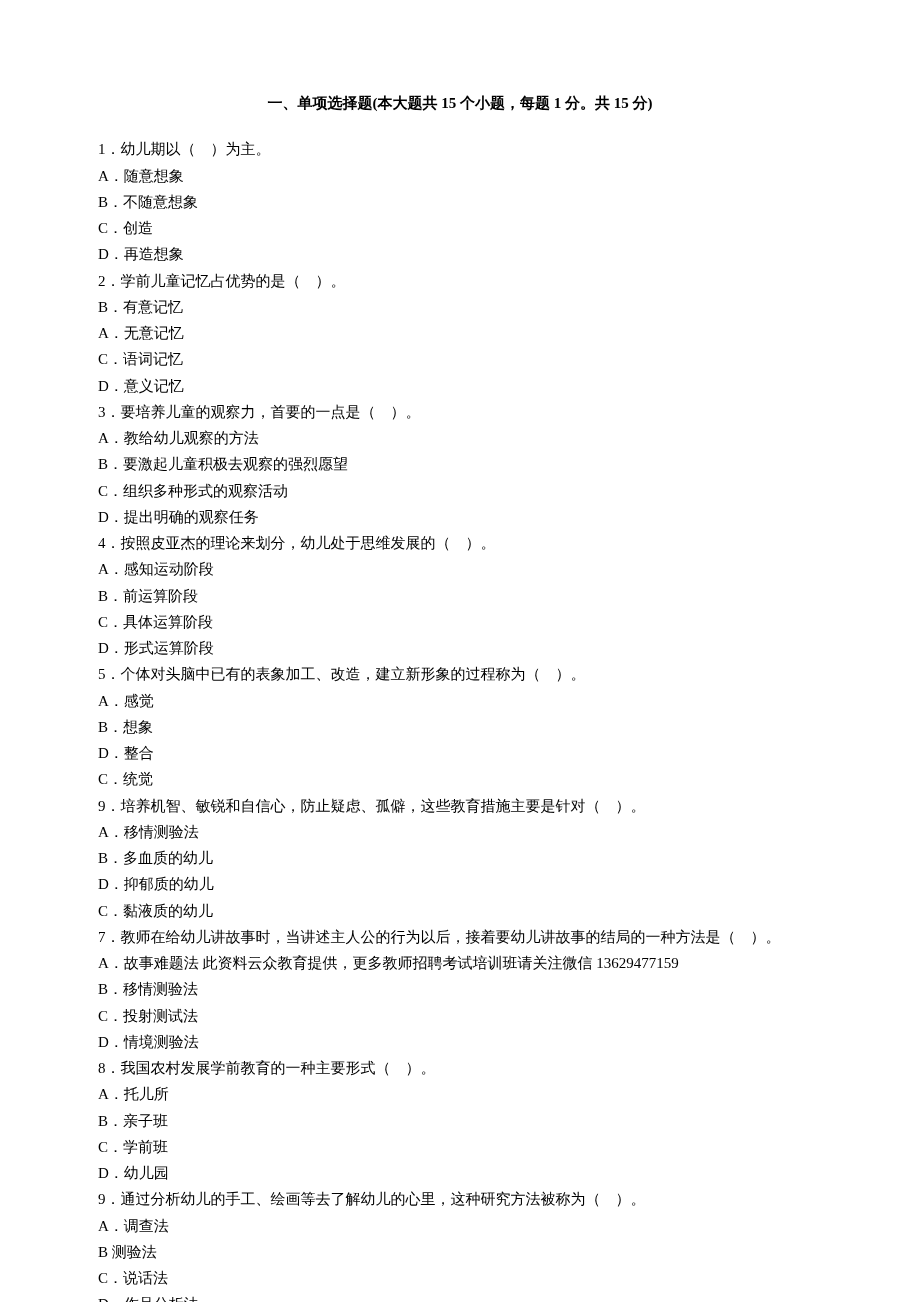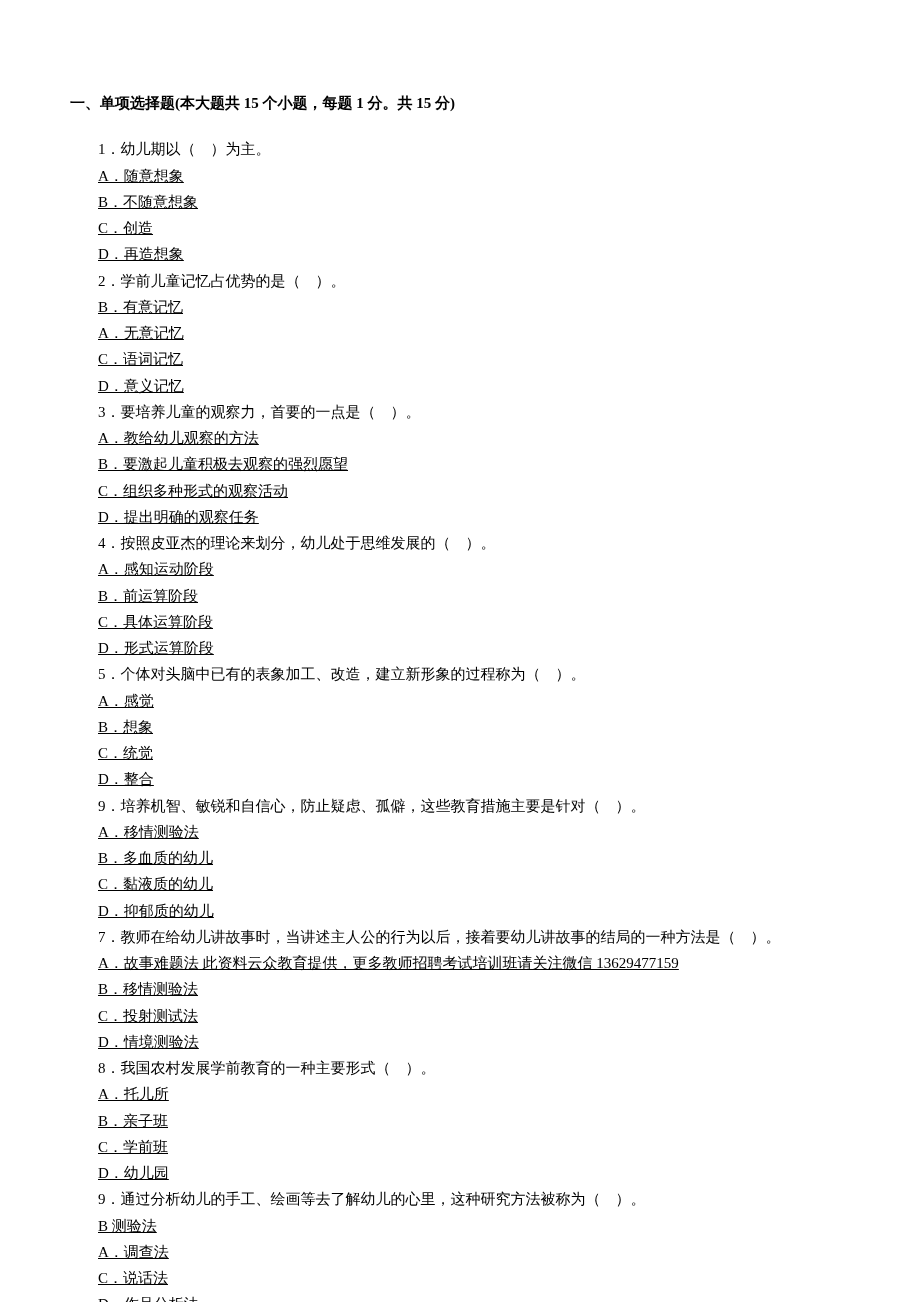--- a/index.html
+++ b/index.html
@@ -13,31 +13,31 @@
       line-height: 1.75;
       color: #000;
       background: #fff;
       width: 920px;
       padding: 90px 70px 80px 70px;
     }
     .section-title {
       font-weight: bold;
       margin-bottom: 2px;
       padding-left: 0;
+      text-align: center;
     }
     .question-block {
       padding-left: 28px;
       margin-top: 20px;
     }
     .q-line {
       display: block;
     }
     .option {
       display: block;
-      text-decoration: underline;
     }
   </style>
 </head>
 <body>
 
 <div class="section-title">一、单项选择题(本大题共 15 个小题，每题 1 分。共 15 分)</div>
 
 <div class="question-block">
   <span class="q-line">1．幼儿期以（　）为主。</span>
   <span class="option">A．随意想象</span>
@@ -59,39 +59,39 @@
 
   <span class="q-line">4．按照皮亚杰的理论来划分，幼儿处于思维发展的（　）。</span>
   <span class="option">A．感知运动阶段</span>
   <span class="option">B．前运算阶段</span>
   <span class="option">C．具体运算阶段</span>
   <span class="option">D．形式运算阶段</span>
 
   <span class="q-line">5．个体对头脑中已有的表象加工、改造，建立新形象的过程称为（　）。</span>
   <span class="option">A．感觉</span>
   <span class="option">B．想象</span>
+  <span class="option">D．整合</span>
   <span class="option">C．统觉</span>
-  <span class="option">D．整合</span>
 
   <span class="q-line">9．培养机智、敏锐和自信心，防止疑虑、孤僻，这些教育措施主要是针对（　）。</span>
   <span class="option">A．移情测验法</span>
   <span class="option">B．多血质的幼儿</span>
+  <span class="option">D．抑郁质的幼儿</span>
   <span class="option">C．黏液质的幼儿</span>
-  <span class="option">D．抑郁质的幼儿</span>
 
   <span class="q-line">7．教师在给幼儿讲故事时，当讲述主人公的行为以后，接着要幼儿讲故事的结局的一种方法是（　）。</span>
   <span class="option">A．故事难题法 此资料云众教育提供，更多教师招聘考试培训班请关注微信 13629477159</span>
   <span class="option">B．移情测验法</span>
   <span class="option">C．投射测试法</span>
   <span class="option">D．情境测验法</span>
 
   <span class="q-line">8．我国农村发展学前教育的一种主要形式（　）。</span>
   <span class="option">A．托儿所</span>
   <span class="option">B．亲子班</span>
   <span class="option">C．学前班</span>
   <span class="option">D．幼儿园</span>
 
   <span class="q-line">9．通过分析幼儿的手工、绘画等去了解幼儿的心里，这种研究方法被称为（　）。</span>
+  <span class="option">A．调查法</span>
   <span class="option">B 测验法</span>
-  <span class="option">A．调查法</span>
   <span class="option">C．说话法</span>
   <span class="option">D．作品分析法</span>
 </div>
 
 </body></html>

